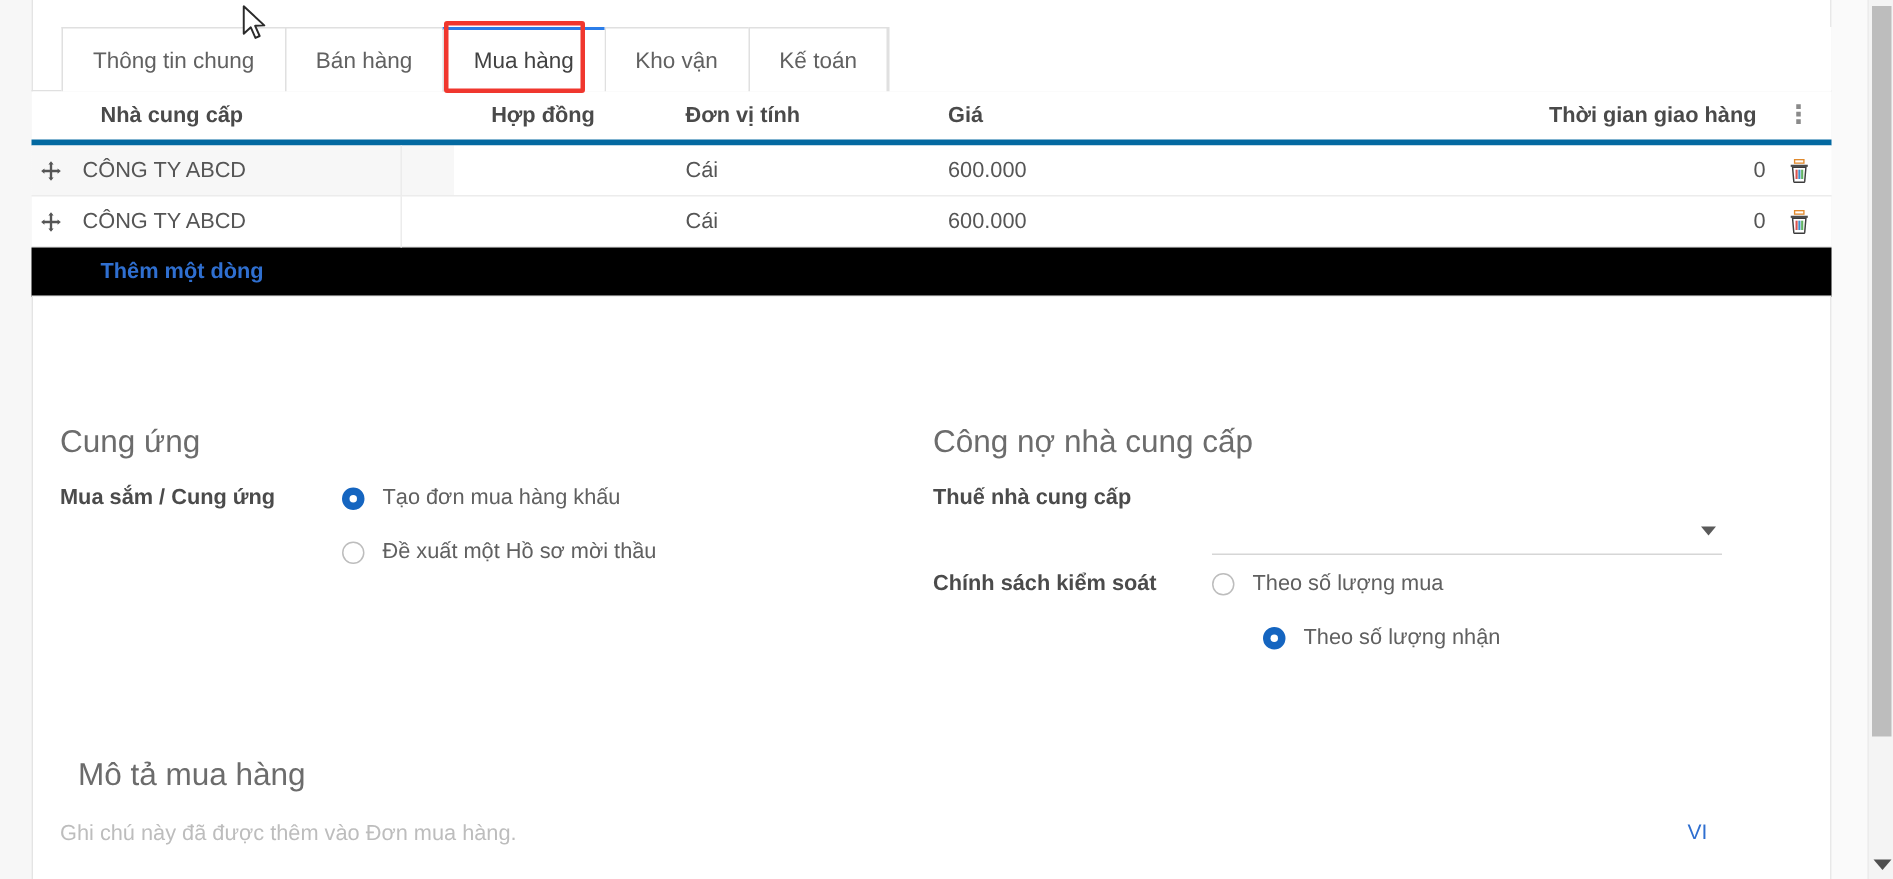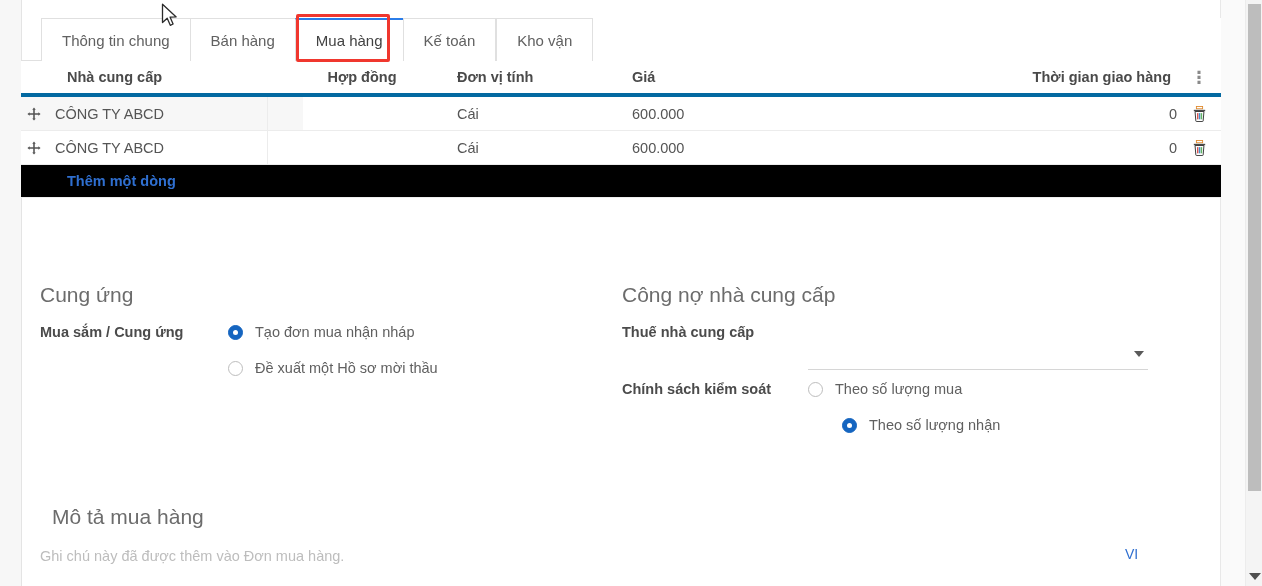--- a/index.html
+++ b/index.html
@@ -315,22 +315,22 @@
 
 <div id="app">
 
   <div class="gutter-left"></div>
   <div class="sheet"></div>
 
   <div class="tabbar">
     <div class="tab">Thông tin chung</div>
     <div class="tab">Bán hàng</div>
     <div class="tab active">Mua hàng</div>
+    <div class="tab">Kho vận</div>
     <div class="tab last-border">Kế toán</div>
-    <div class="tab">Kho vận</div>
     <div class="tab-filler"></div>
   </div>
   <div class="tab-highlight"></div>
 
   <div class="table">
 
     <div class="thead">
       <div class="c-handle"></div>
       <div class="c-sup">Nhà cung cấp</div>
       <div class="c-con">Hợp đồng</div>
@@ -391,21 +391,21 @@
     <div class="trow-add">
       <span class="add-link">Thêm một dòng</span>
     </div>
   </div>
 
   <div id="cung-ung-title" class="section-title">Cung ứng</div>
   <div id="mua-sam-label" class="field-label">Mua sắm / Cung ứng</div>
 
   <div id="opt-tao-don" class="opt-row">
     <span class="radio on"></span>
-    <span class="opt-label">Tạo đơn mua nhận nháp</span>
+    <span class="opt-label">Tạo đơn mua hàng khấu</span>
   </div>
   <div id="opt-de-xuat" class="opt-row">
     <span class="radio"></span>
     <span class="opt-label">Đề xuất một Hồ sơ mời thầu</span>
   </div>
 
   <div id="cong-no-title" class="section-title">Công nợ nhà cung cấp</div>
   <div id="thue-label" class="field-label">Thuế nhà cung cấp</div>
 
   <div class="tax-select">

